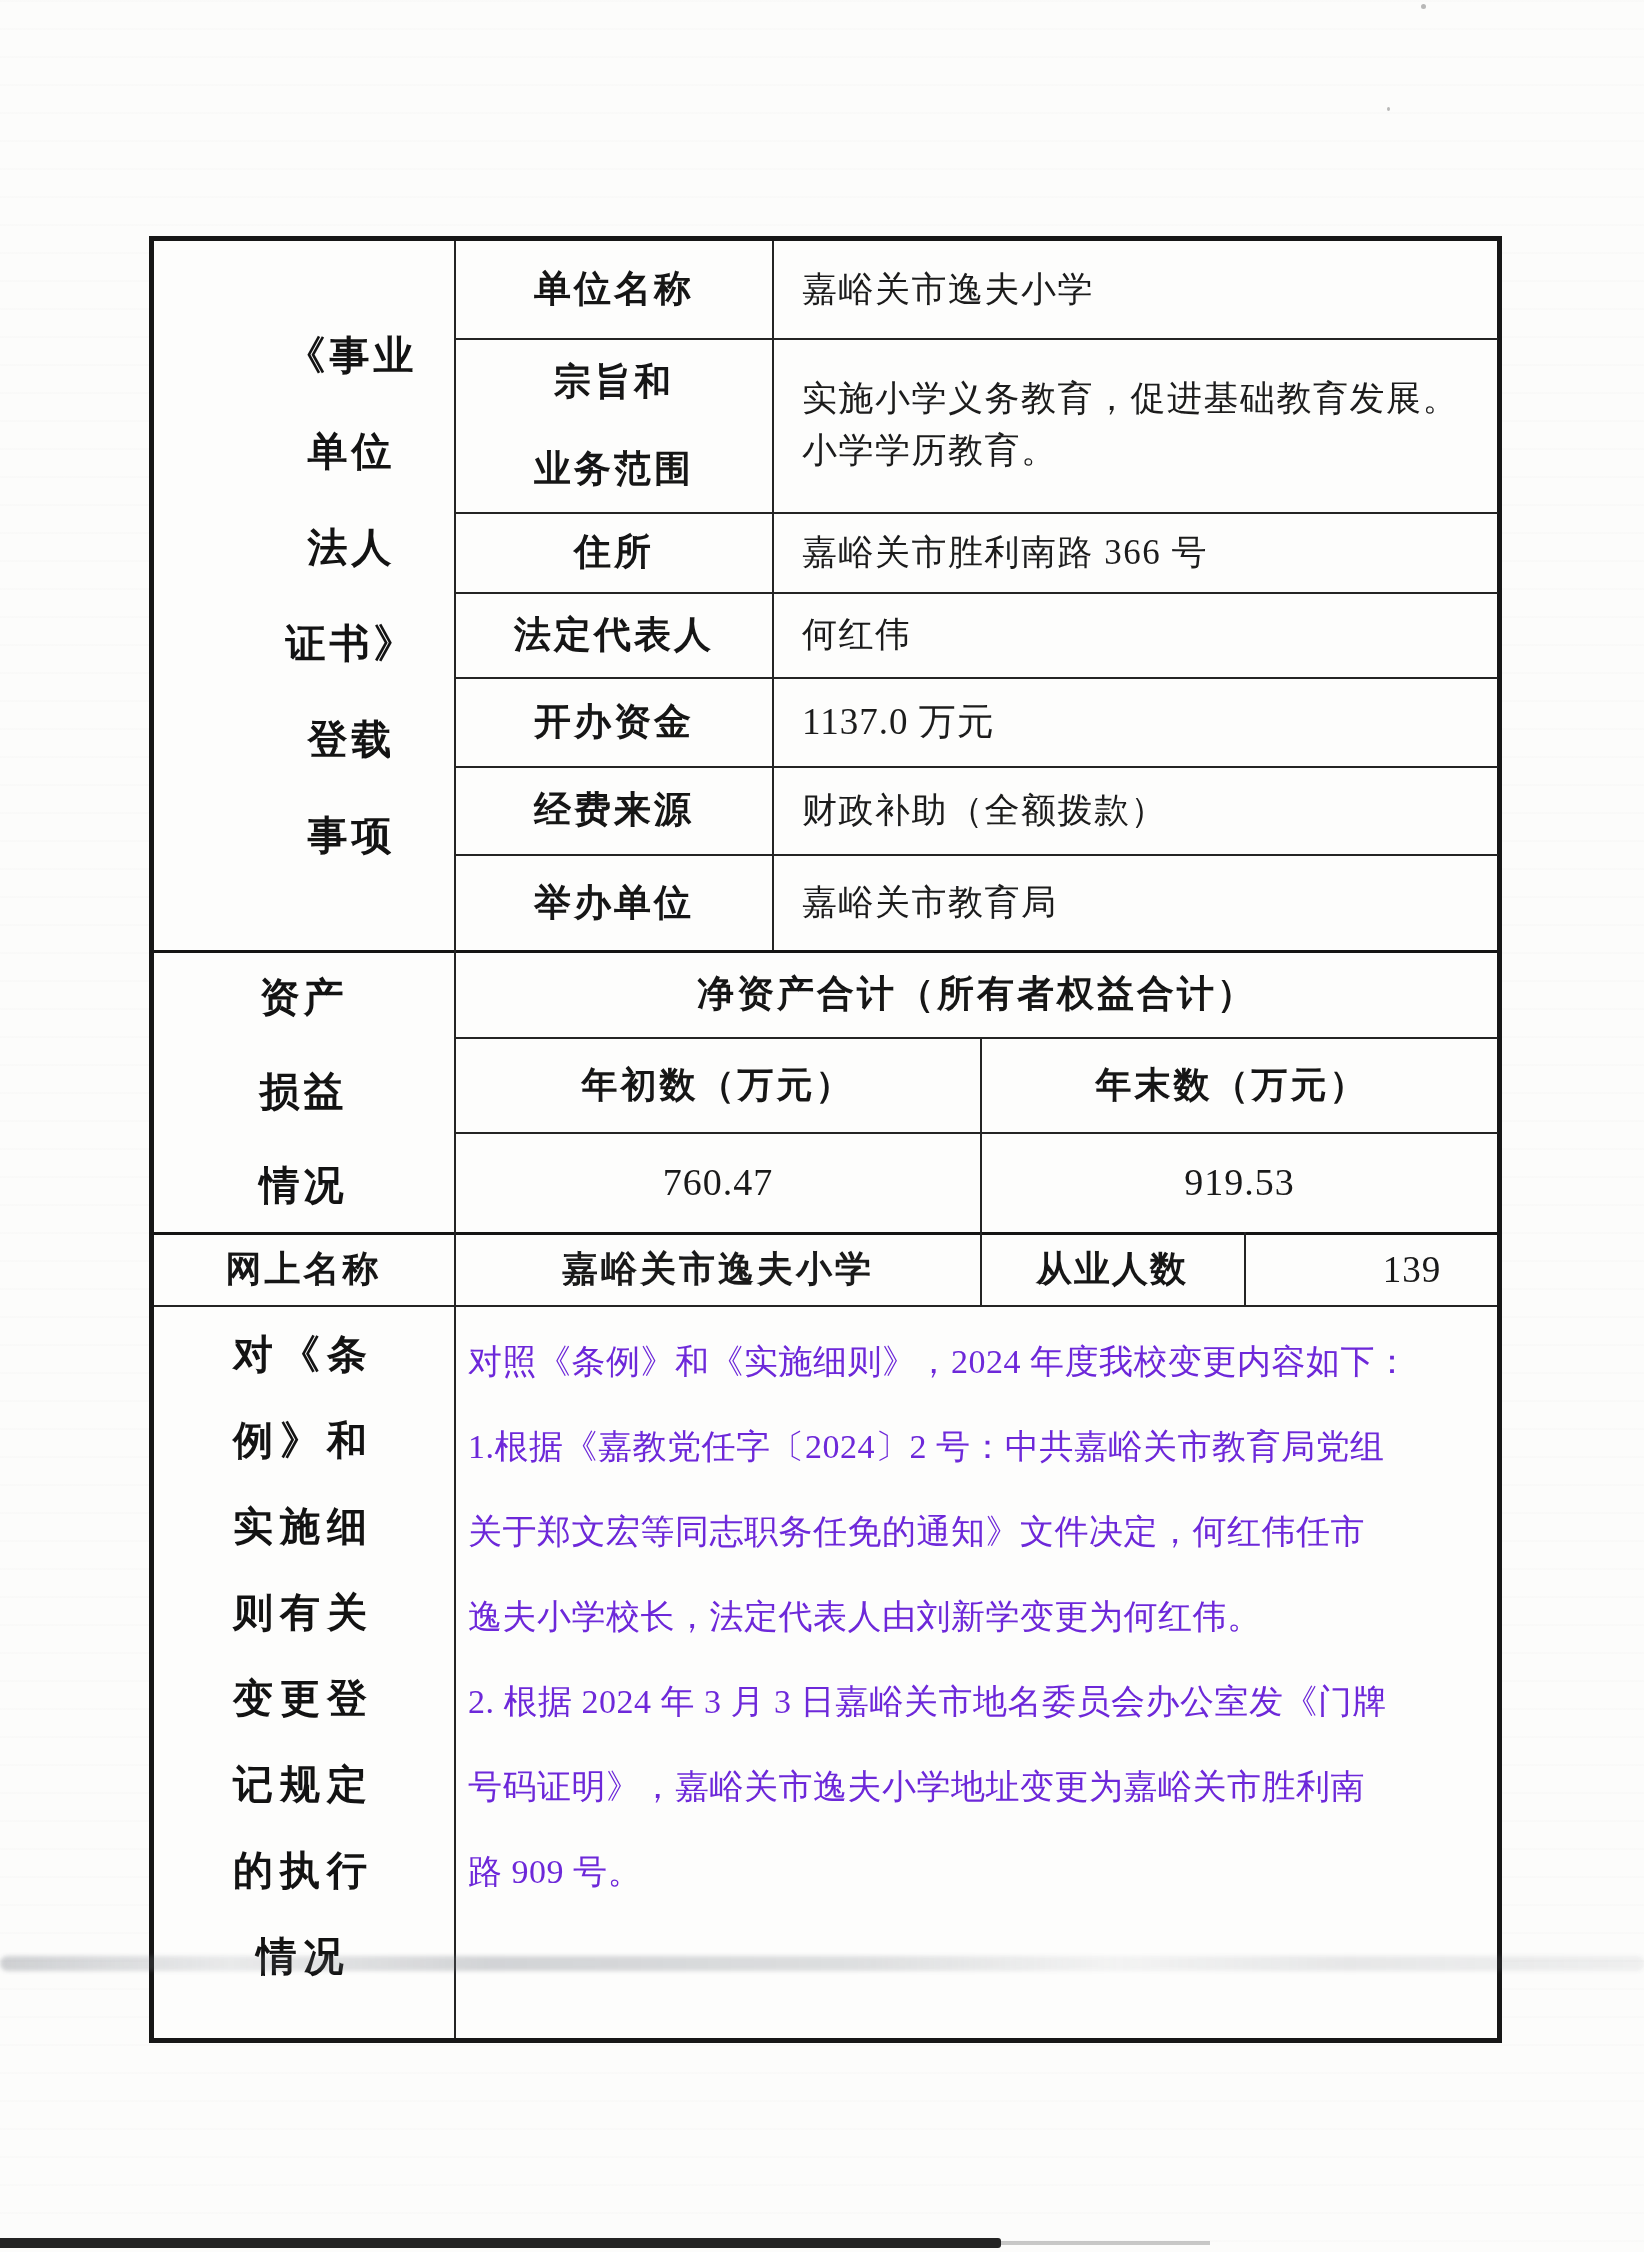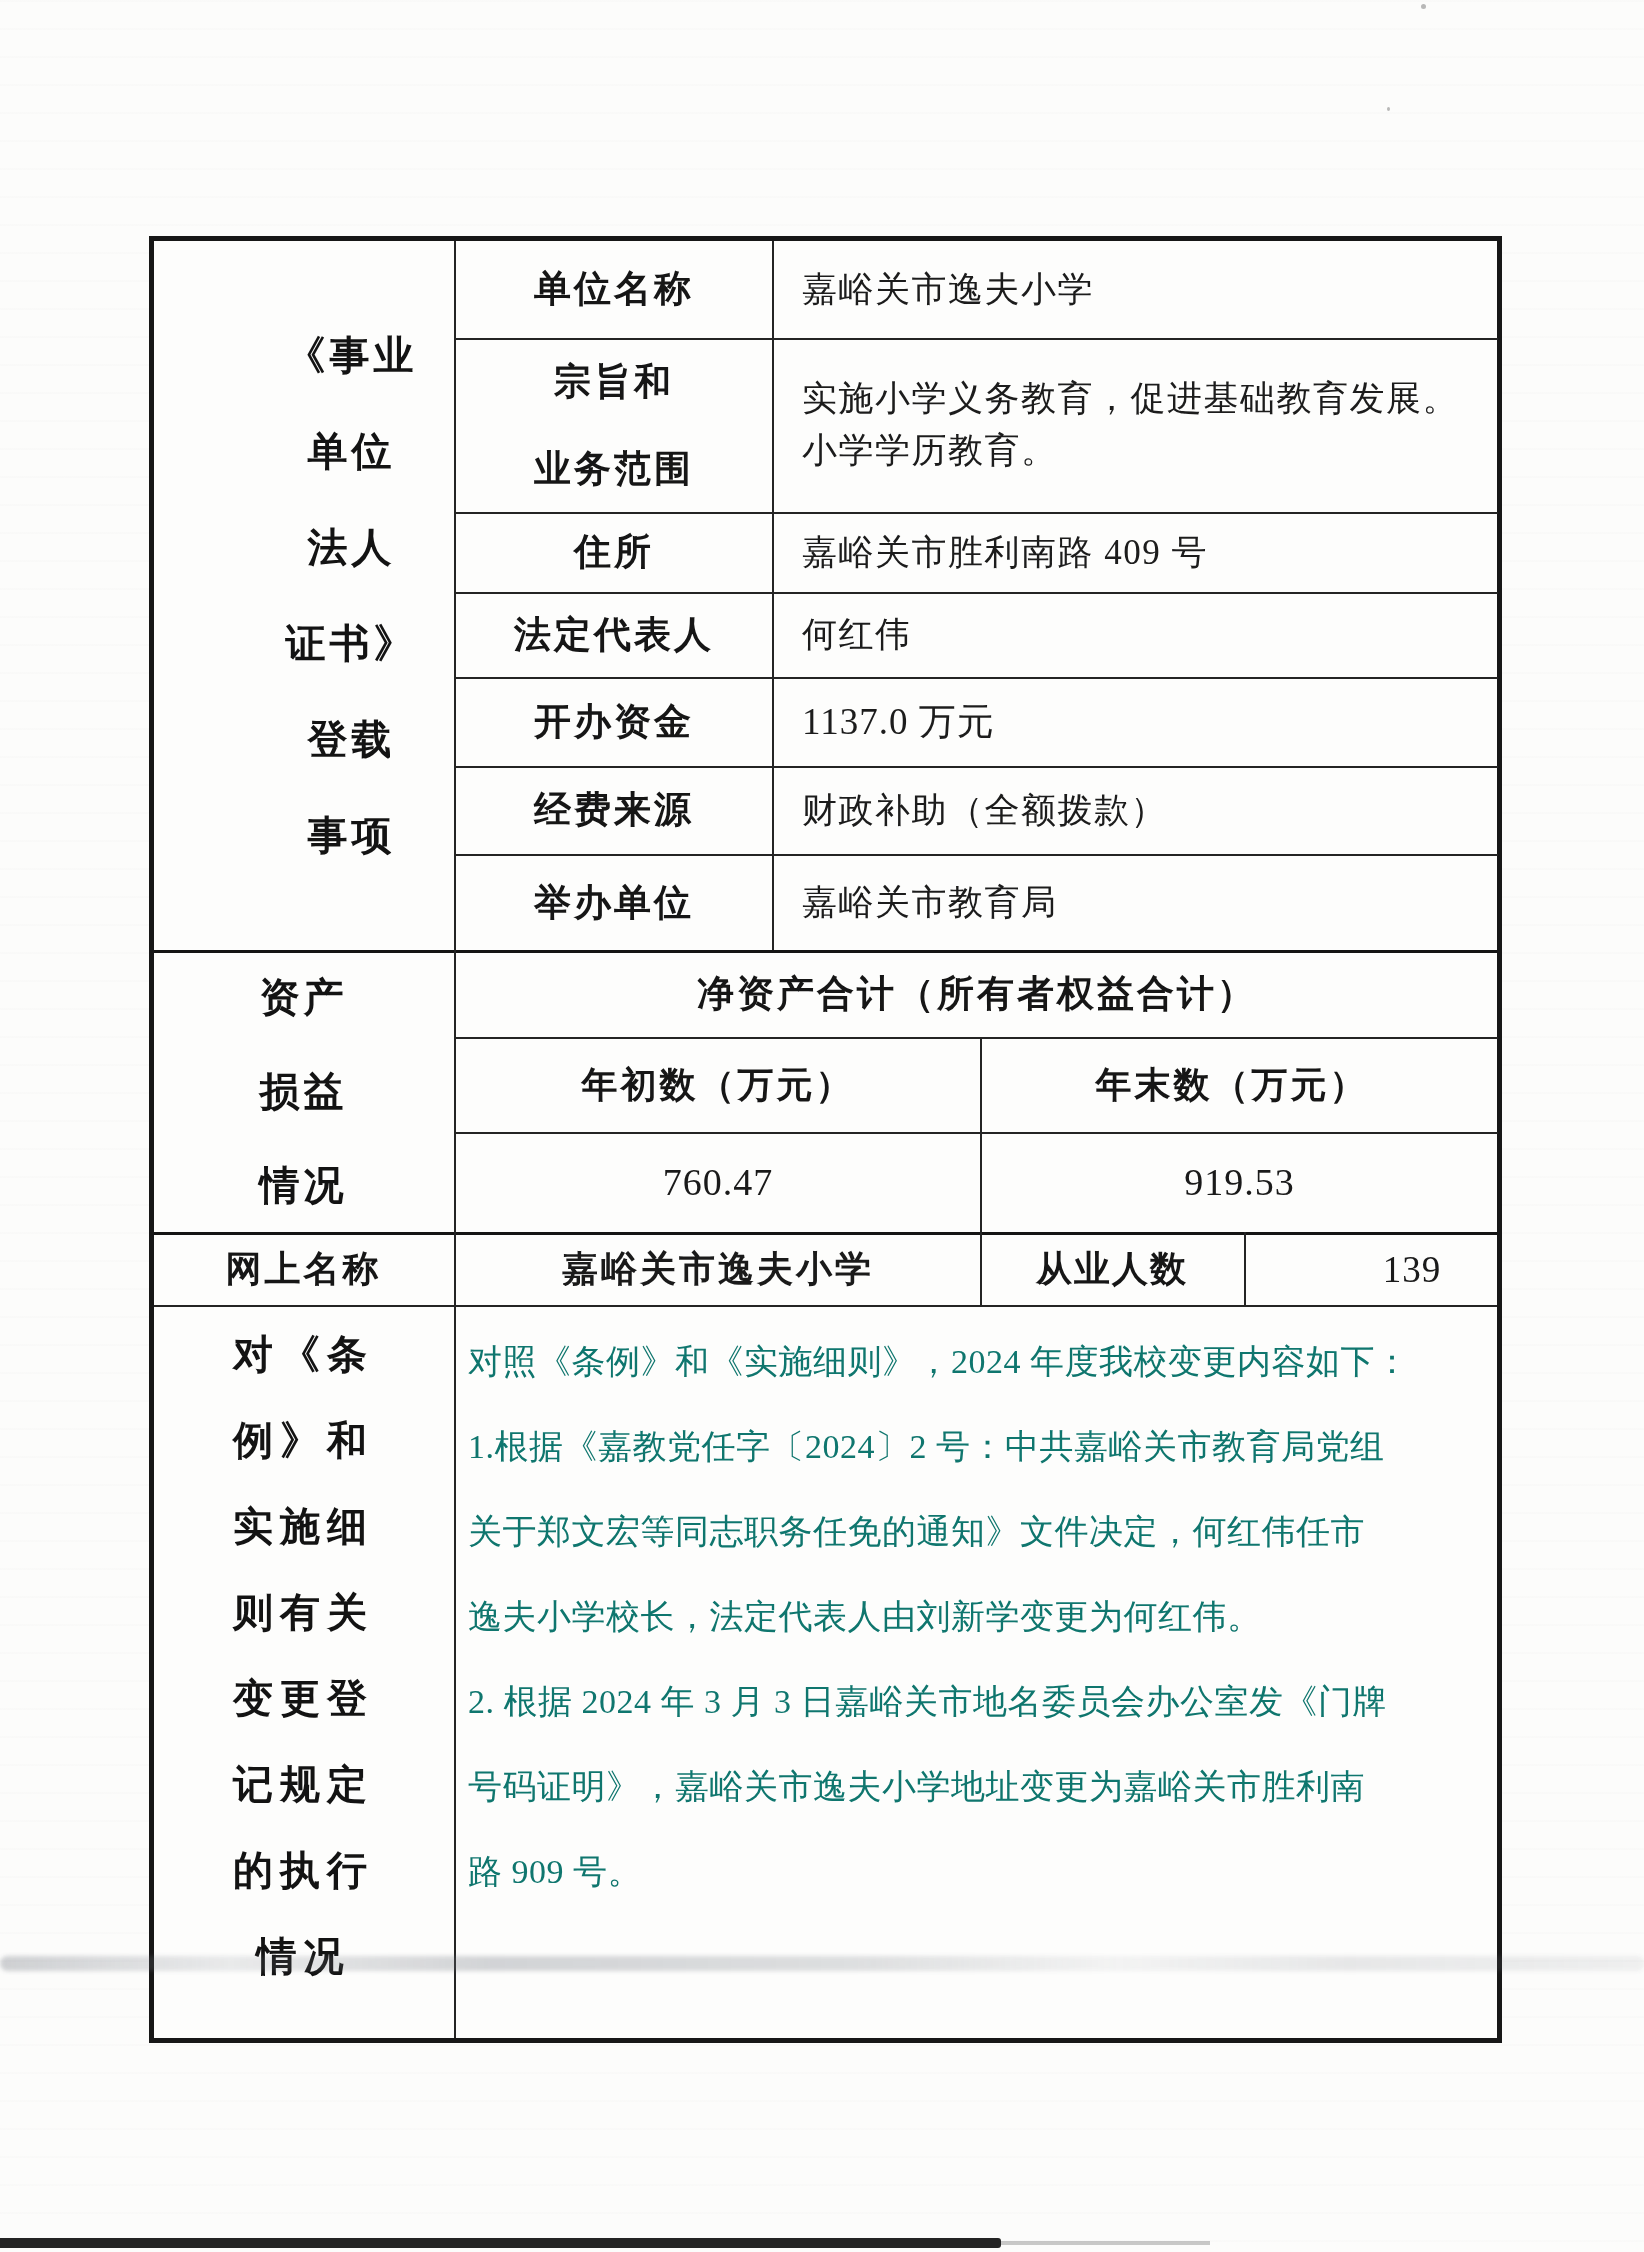--- a/index.html
+++ b/index.html
@@ -25,21 +25,21 @@
   .hline.thick{height:3px;background:#141414;}
   .vline{position:absolute;width:2px;background:#242424;}
   .cell{position:absolute;display:flex;align-items:center;box-sizing:border-box;}
   .center{justify-content:center;text-align:center;}
   .label{font-weight:700;font-size:37px;letter-spacing:3px;color:#161616;}
   .value{font-size:35px;letter-spacing:1.5px;padding-left:28px;color:#1c1c1c;}
   .stack{white-space:pre-line;font-weight:700;font-size:40px;letter-spacing:4px;color:#131313;}
   .twoline{white-space:pre-line;line-height:87px;}
   .valml{white-space:pre-line;line-height:52px;padding-right:12px;}
   .num{font-size:37px;letter-spacing:1px;}
-  .comp-line{height:85px;display:flex;align-items:center;font-size:34px;letter-spacing:0.5px;color:#0f766e;}
+  .comp-line{height:85px;display:flex;align-items:center;font-size:34px;letter-spacing:0.5px;color:#6d28d9;}
   .smudge{
     position:absolute;left:0;top:1956px;width:1645px;height:15px;
     background:linear-gradient(90deg,
       rgba(110,115,125,.38) 0%, rgba(120,125,135,.18) 14%,
       rgba(105,110,120,.34) 30%, rgba(120,125,132,.28) 52%,
       rgba(135,138,145,.10) 68%, rgba(120,124,132,.20) 82%,
       rgba(128,132,140,.12) 100%);
     filter:blur(2px);border-radius:8px;opacity:.85;
   }
   .bottom-bar{position:absolute;left:0;top:2238px;width:1001px;height:10px;background:#242424;border-radius:0 3px 3px 0;}
@@ -92,21 +92,21 @@
   </div>
   <div class="cell" style="left:774px;top:340px;width:723px;height:170px;">
     <span class="value valml">实施小学义务教育，促进基础教育发展。
 小学学历教育。</span>
   </div>
 
   <div class="cell center" style="left:456px;top:514px;width:316px;height:76px;">
     <span class="label">住所</span>
   </div>
   <div class="cell" style="left:774px;top:514px;width:723px;height:76px;">
-    <span class="value">嘉峪关市胜利南路 409 号</span>
+    <span class="value">嘉峪关市胜利南路 366 号</span>
   </div>
 
   <div class="cell center" style="left:456px;top:594px;width:316px;height:81px;">
     <span class="label">法定代表人</span>
   </div>
   <div class="cell" style="left:774px;top:594px;width:723px;height:81px;">
     <span class="value">何红伟</span>
   </div>
 
   <div class="cell center" style="left:456px;top:679px;width:316px;height:86px;">

